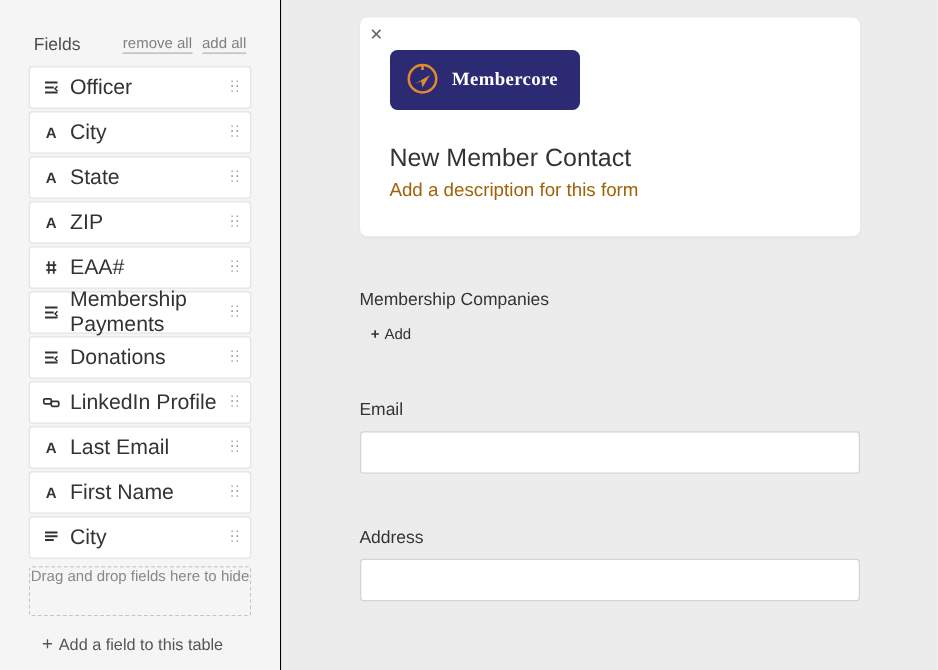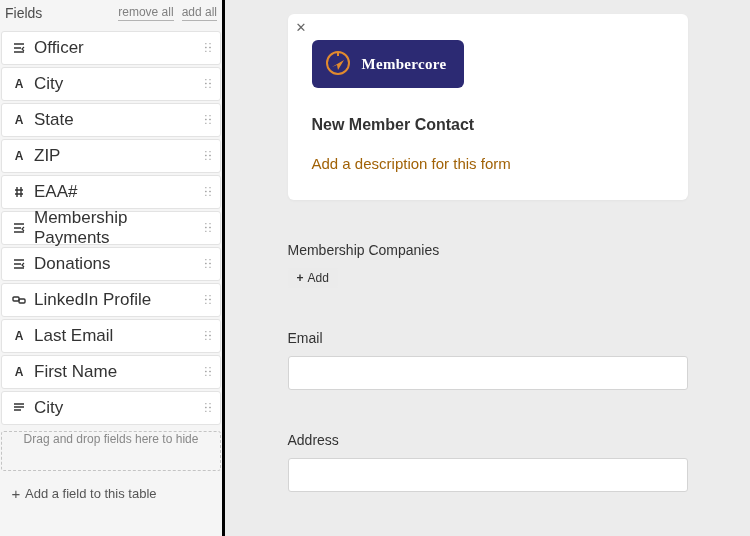--- a/index.html
+++ b/index.html
@@ -12,22 +12,22 @@
     width: 750px;
     height: 536px;
     overflow: hidden;
     display: flex;
   }
   
   .sidebar {
     width: 225px;
     height: 100%;
     background: #f5f5f5;
-    border-right: 3px solid #000000;
-    padding: 1px;
+    border-right: 1px solid #000000;
+    padding: 23px;
     overflow-y: auto;
   }
   .side-header {
     display: flex;
     align-items: center;
     padding: 4px 4px 10px 4px;
   }
   .side-title {
     font-size: 14px;
     color: #4d4d4d;
@@ -139,24 +139,24 @@
     margin-right: 10px;
   }
   .brand-badge .brand-text {
     color: #fff;
     font-family: Georgia, "Times New Roman", serif;
     font-weight: 600;
     font-size: 15px;
     letter-spacing: 0.3px;
   }
   .form-title {
-    font-size: 16px;
-    color: #333;
-    font-weight: 700;
-    margin-bottom: 21px;
+    font-size: 20px;
+    color: #333;
+    font-weight: 400;
+    margin-bottom: 5px;
   }
   .form-desc {
     font-size: 15px;
     color: #a16207;
   }
   .section {
     margin-top: 42px;
   }
   .sec-label {
     font-size: 14px;

